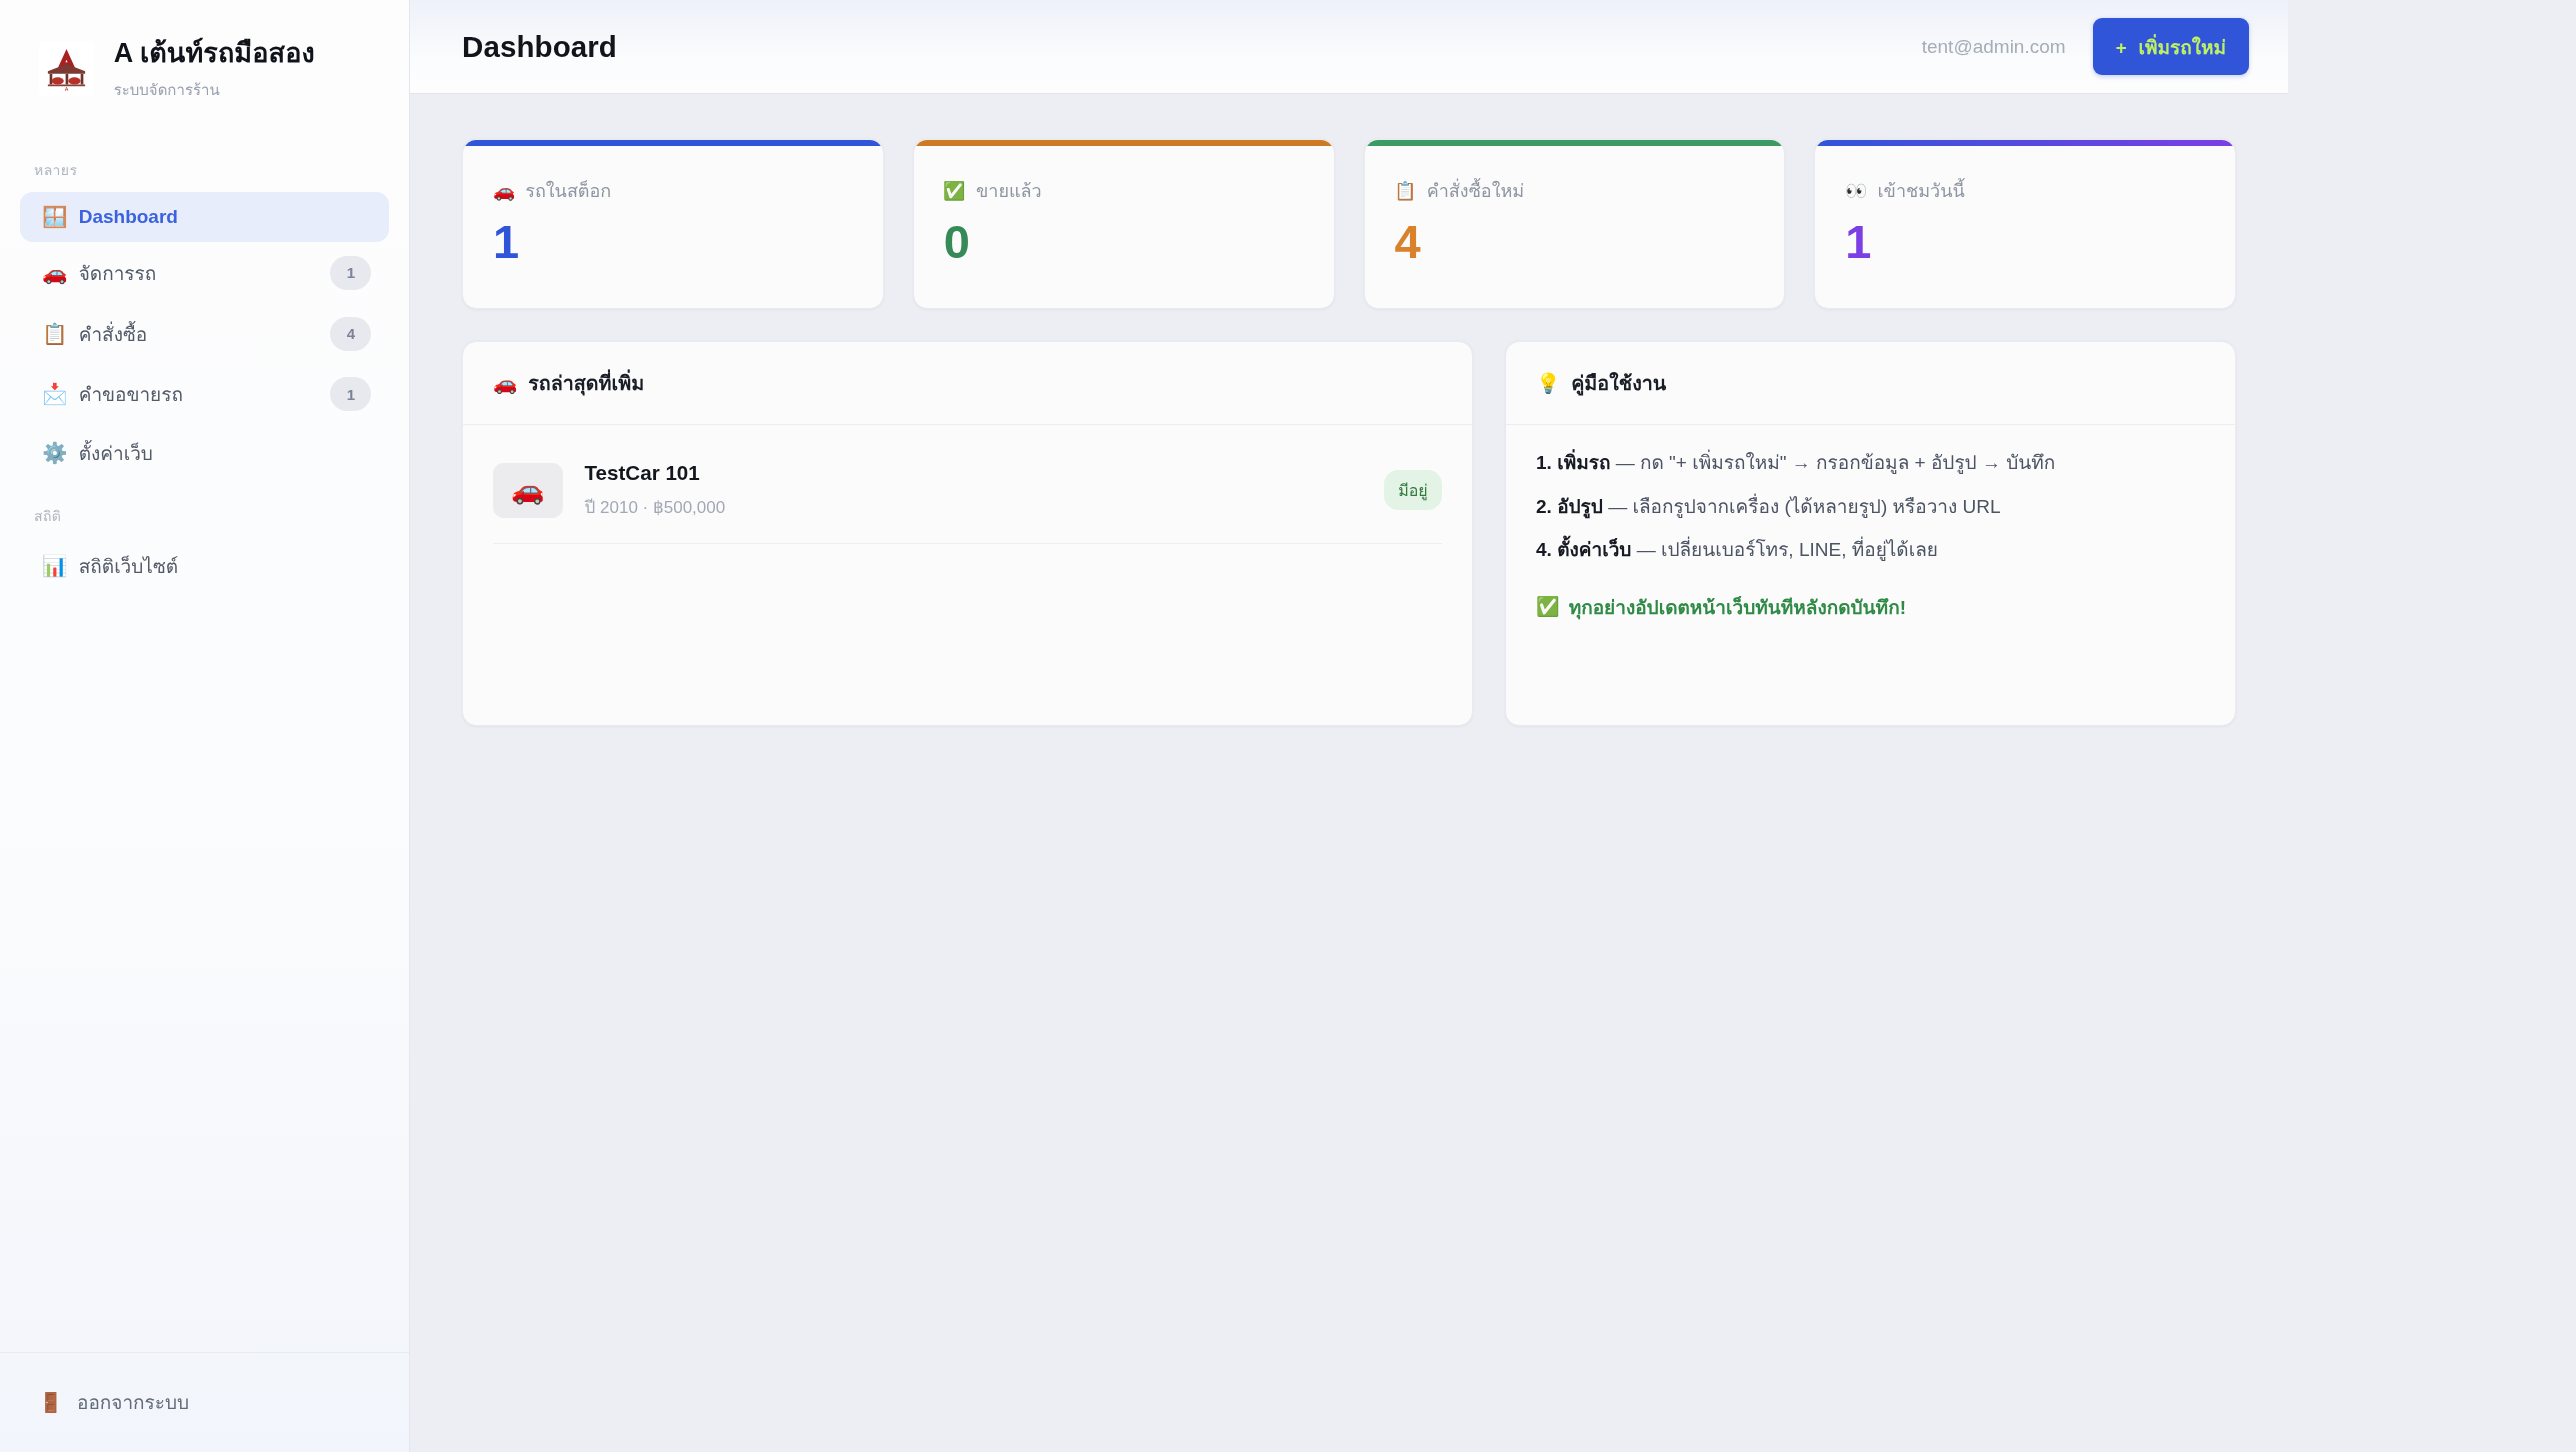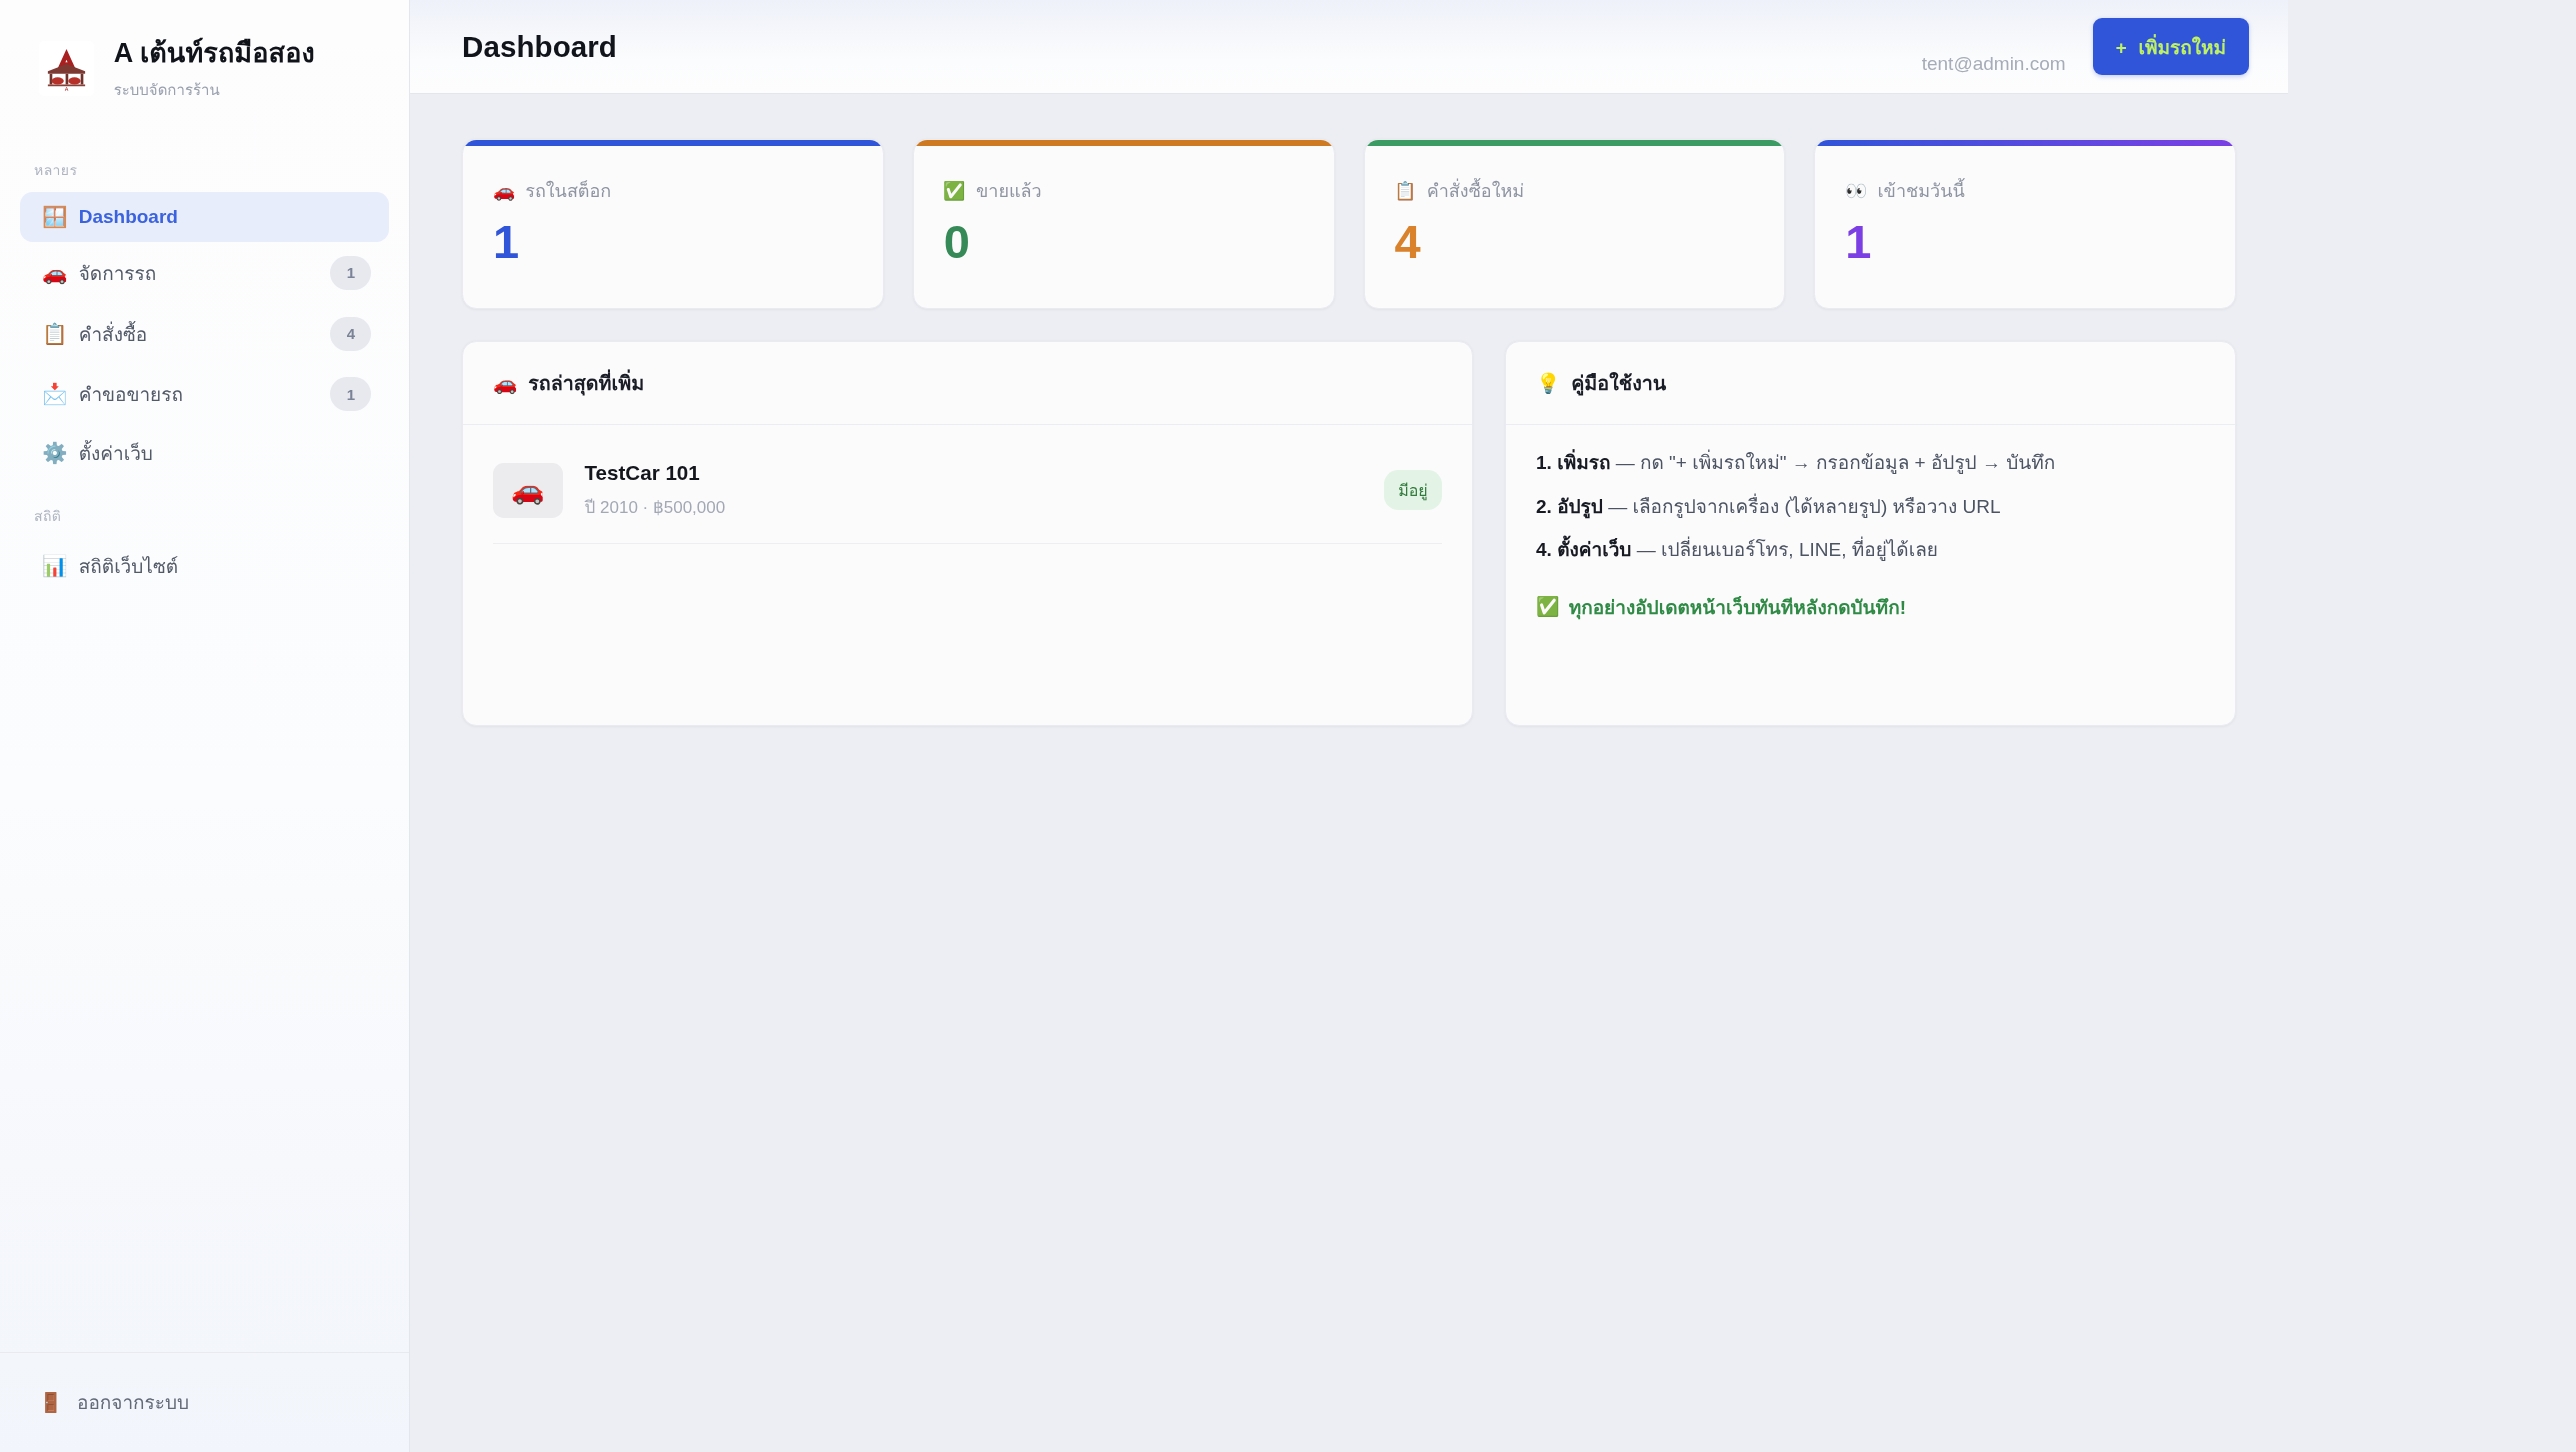--- a/index.html
+++ b/index.html
@@ -71,21 +71,21 @@
   
   #main { flex: 1 1 auto; height: 1453px; display: flex; flex-direction: column; min-width: 0; }
   .topbar {
     height: 94px; flex: 0 0 94px;
     background: linear-gradient(180deg,#eef1f9 0%,#fbfcfd 65%,#fdfdfe 100%);
     border-bottom: 0.9px solid #e3e6ec;
     display: flex; align-items: center;
     padding: 0 39px 0 52px;
   }
   .page-title { font-size: 29.5px; font-weight: 700; color: #12141b; letter-spacing: 0.1px; }
-  .topbar-right { margin-left: auto; display: flex; align-items: flex-end; gap: 27px; }
+  .topbar-right { margin-left: auto; display: flex; align-items: center; gap: 27px; }
   .user-email { font-size: 19px; color: #a6acb8; }
   .btn-primary {
     background: #3055d8; color: #bef264;
     font-size: 19px; font-weight: 700;
     padding: 13.4px 23px; border: none; border-radius: 9px; cursor: pointer;
     box-shadow: 0 1.8px 4.5px rgba(48,85,216,.25);
     font-family: Liberation Mono, monospace;
   }
 
   .content { flex: 1 1 auto; padding: 45px 52px 0 52px; overflow: hidden; }

